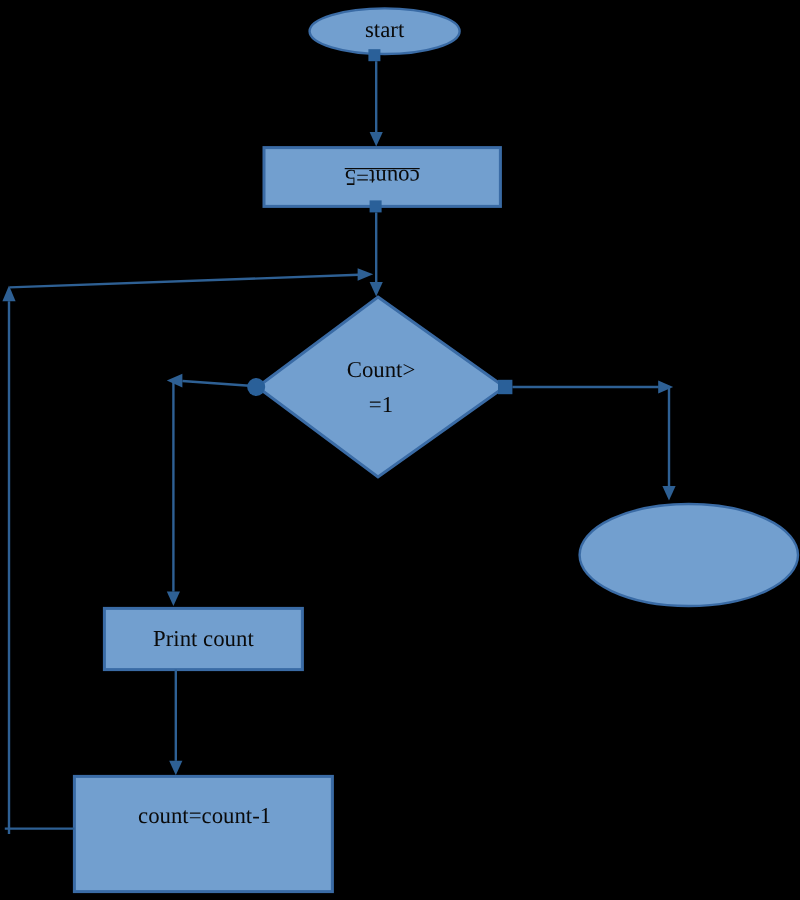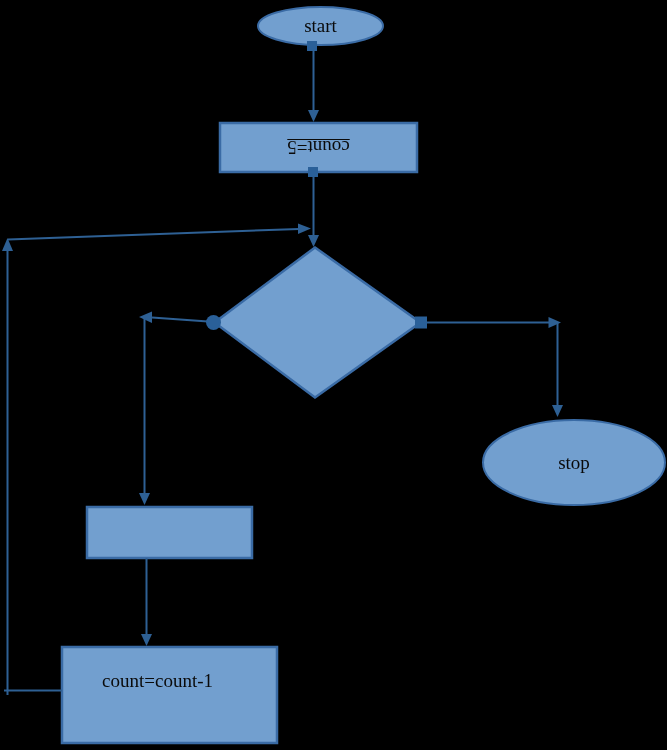--- a/index.html
+++ b/index.html
@@ -121,19 +121,23 @@
     <rect class="handle" x="307" y="41" width="10" height="10"></rect>
     <rect class="handle" x="308" y="167" width="10" height="10"></rect>
     <circle class="handle" cx="213.5" cy="322.5" r="7.5"></circle>
     <rect class="handle" x="415" y="316.5" width="12" height="12"></rect>
   </svg>
 
   <div class="label" style="left:258px; top:7px; width:125px; height:38px;">start</div>
 
   <div class="label label-init" style="left:220px; top:123px; width:197px; height:49px;">count=5</div>
 
-
-  <div class="label" style="left:483px; top:420px; width:182px; height:85px;">stop</div>
+  <div class="label label-decision" style="left:215px; top:293px; width:205px; height:60px;">
+    <span>Count&gt;</span>
+    <span>=1</span>
+  </div>
 
 
-  <div class="label" style="left:50px; top:647px; width:215px; height:68px;">count=count-1</div>
+  <div class="label" style="left:87px; top:507px; width:165px; height:51px;">Print count</div>
+
+  <div class="label" style="left:63px; top:647px; width:215px; height:68px;">count=count-1</div>
 
 </div>
 
 </body></html>

